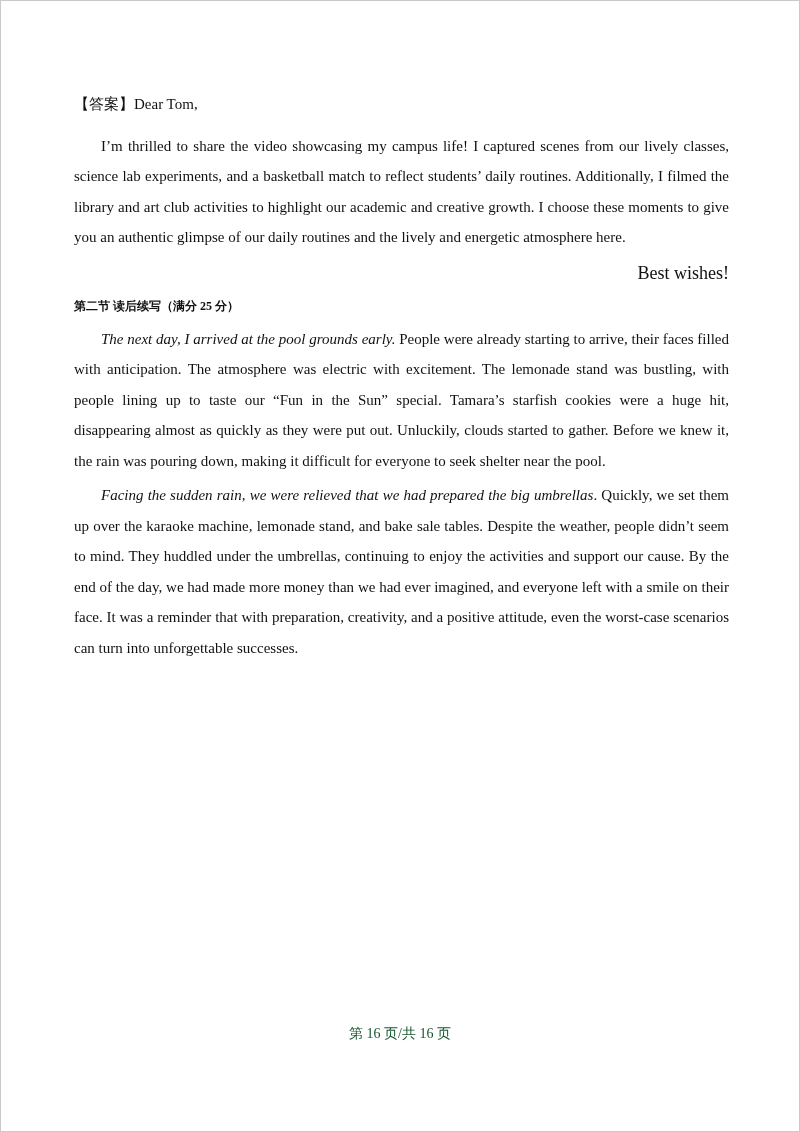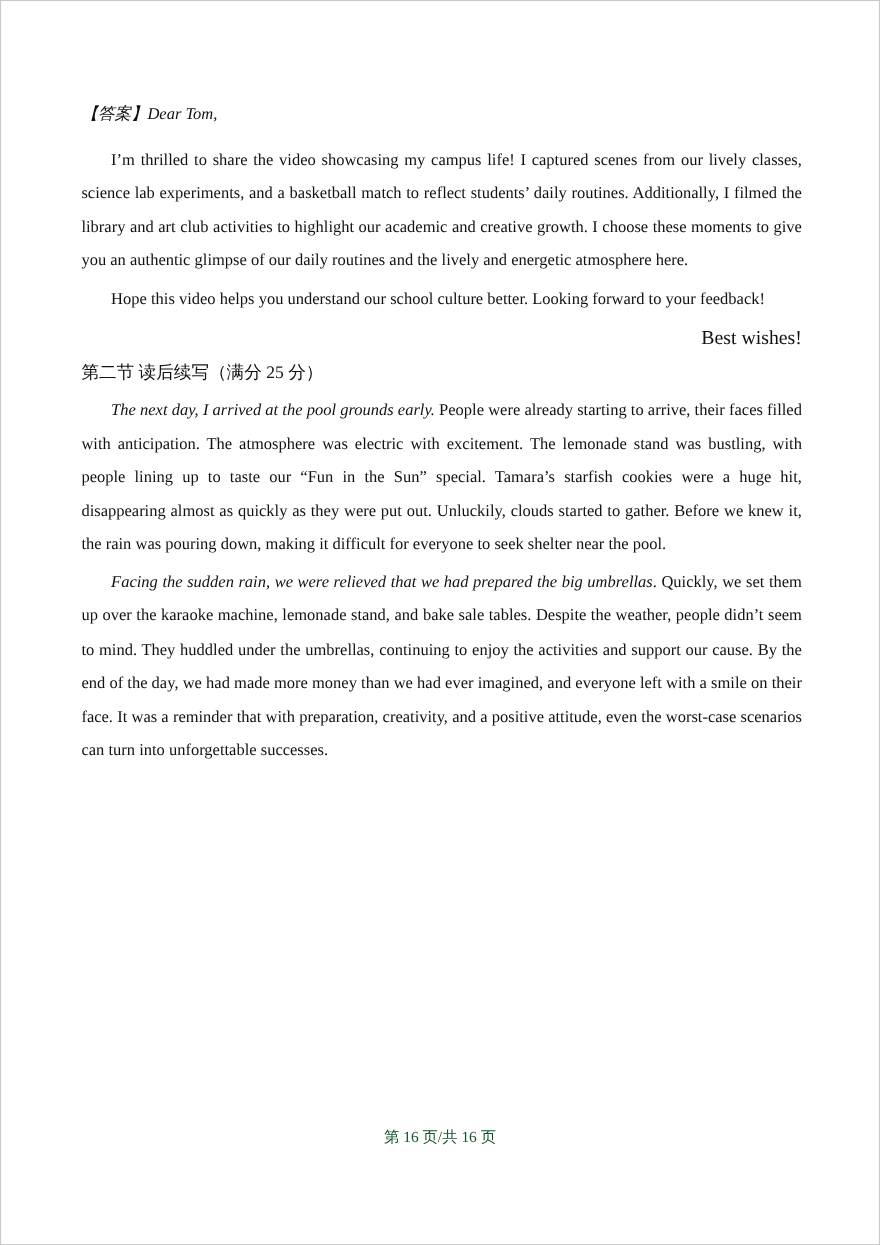--- a/index.html
+++ b/index.html
@@ -19,35 +19,34 @@
     left: 73px;
     right: 70px;
   }
   .line, .para {
     font-size: 15px;
     line-height: 30.5px;
     text-align: justify;
   }
   .answer-line {
     margin-bottom: 11px;
-    font-style: italic;
   }
   .para {
     text-indent: 27px;
     margin-bottom: 4px;
   }
   .right-line {
     font-size: 18px;
     line-height: 32px;
     text-align: right;
   }
   .sig-block { margin-top: 2px; }
   .cn-heading {
-    font-size: 16px;
-    font-weight: normal;
+    font-size: 12px;
+    font-weight: bold;
     line-height: 30px;
     margin-top: 2px;
     font-family: "Liberation Serif", "DejaVu Serif", serif;
   }
   .label-line {
     font-size: 15px;
     line-height: 33px;
   }
   .essay-block { margin-top: 3px; }
   .ul-lead {
@@ -66,21 +65,20 @@
 </head>
 <body>
 
 <div class="page-content">
 
   <p class="line answer-line"><span>【答案】</span><span>Dear Tom,</span></p>
 
   <p class="para">I’m thrilled to share the video showcasing my campus life! I captured scenes from our lively classes, science lab experiments, and a basketball match to reflect students’ daily routines. Additionally, I filmed the library and art club activities to highlight our academic and creative growth. I choose these moments to give you an authentic glimpse of our daily routines and the lively and energetic atmosphere here.</p>
 
 
-  <p class="para">Hope this video helps you understand our school culture better. Looking forward to your feedback!</p>
 
   <div class="sig-block">
     <p class="right-line">Best wishes!</p>
   </div>
 
   <h2 class="cn-heading">第二节 读后续写（满分 25 分）</h2>
 
 
 
   <div class="essay-block">

